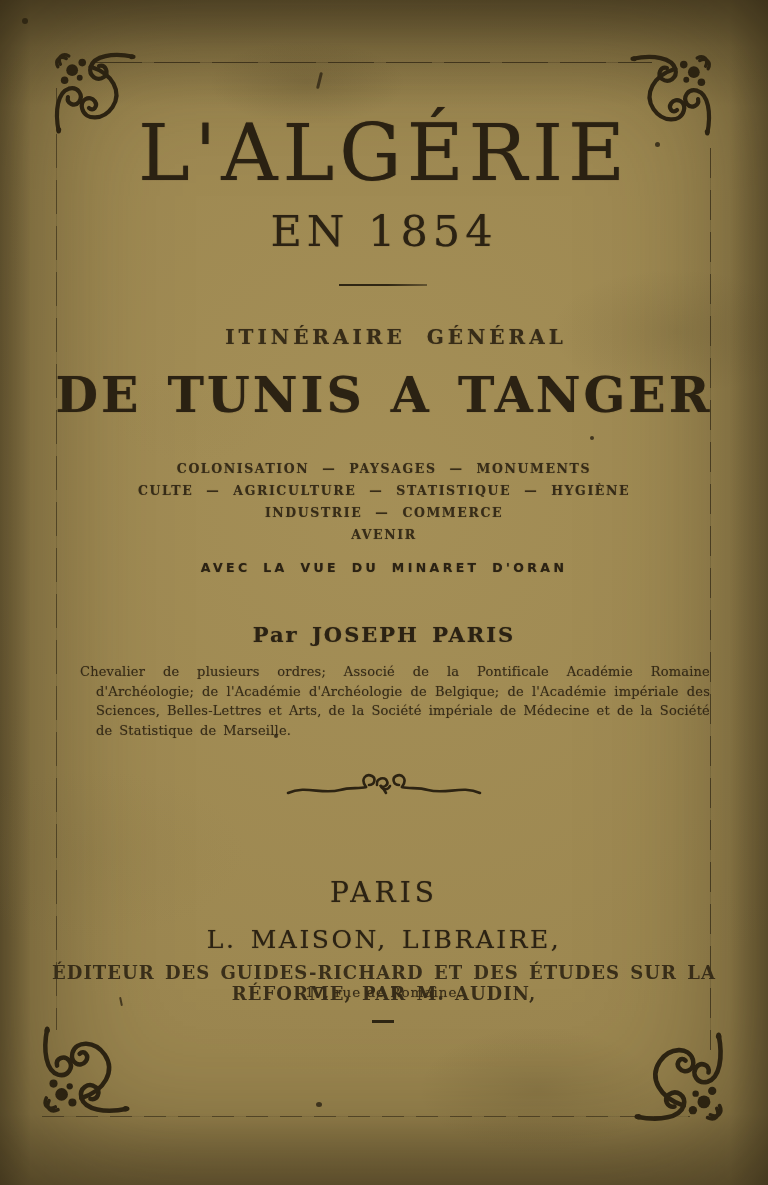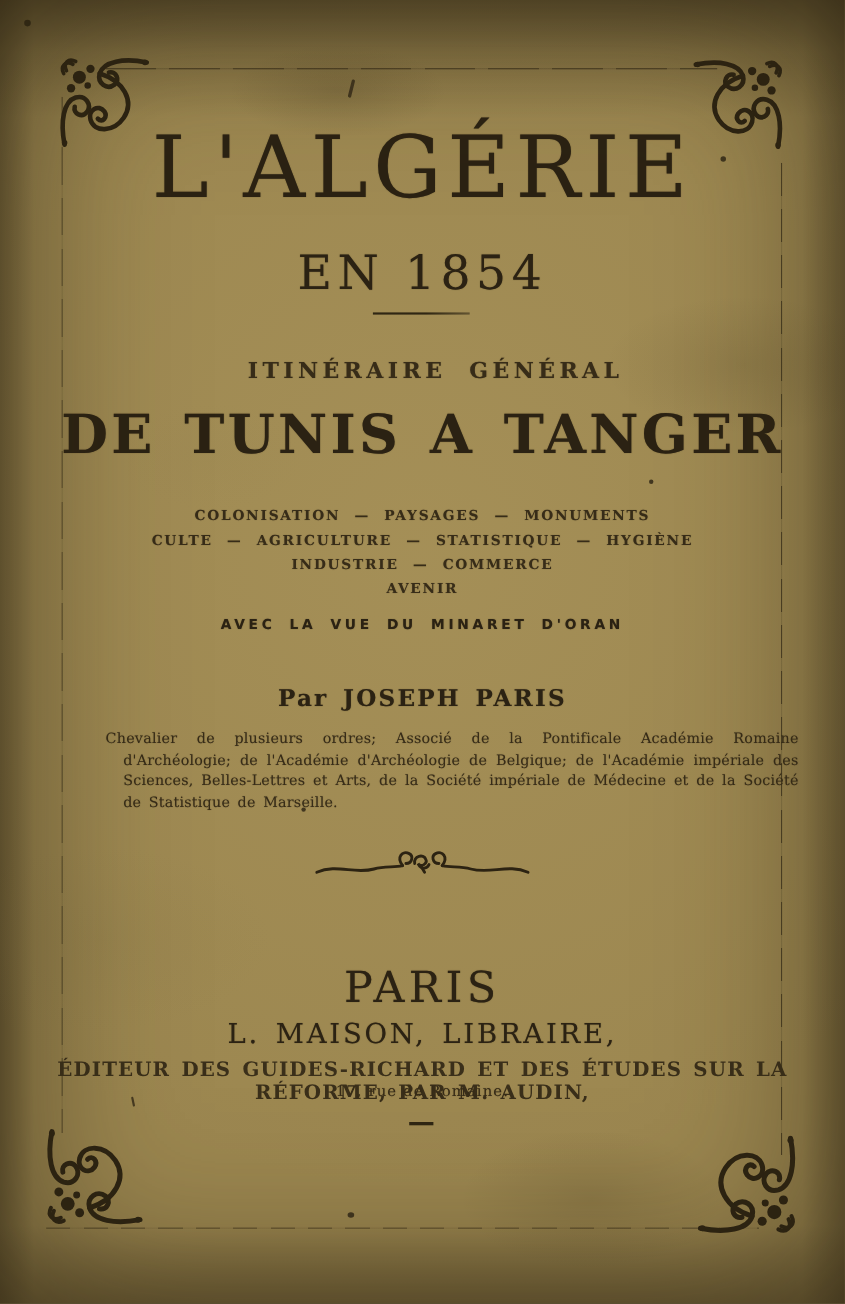--- a/index.html
+++ b/index.html
@@ -25,35 +25,35 @@
     radial-gradient(140px 60px at 40% 7%, rgba(66,54,28,0.20), transparent 70%),
     radial-gradient(180px 90px at 88% 28%, rgba(66,54,28,0.14), transparent 70%),
     radial-gradient(220px 120px at 12% 72%, rgba(140,122,72,0.20), transparent 70%),
     radial-gradient(170px 90px at 70% 92%, rgba(66,54,28,0.16), transparent 70%),
     radial-gradient(120px 70px at 25% 35%, rgba(150,132,80,0.15), transparent 70%);}
   .abs{position:absolute;left:0;right:0;text-align:center;}
   .ink{color:#2b2213;text-shadow:0 0 1px rgba(43,34,19,0.55);}
   .faded{color:#372c18;text-shadow:0 0 1px rgba(55,44,24,0.45);}
 
   .half-title{top:108px;font-size:78px;letter-spacing:5px;font-weight:normal;}
-  .half-year{top:224px;font-size:43px;letter-spacing:5px;}
+  .half-year{top:206px;font-size:43px;letter-spacing:5px;}
   .rule-1{position:absolute;left:339px;top:284px;width:88px;height:2px;
     background:linear-gradient(90deg,#2f2613 0%,#2f2613 55%,rgba(47,38,19,0.55) 100%);}
   .series{top:325px;font-size:20px;font-weight:bold;letter-spacing:4px;word-spacing:10px;padding-left:24px;}
   .main-title{top:366px;font-size:49px;font-weight:bold;letter-spacing:3px;word-spacing:6px;}
   .subjects{top:458px;font-size:12.5px;font-weight:bold;letter-spacing:1.6px;
     word-spacing:7px;line-height:22px;}
   .minaret{top:560px;font-family:"DejaVu Sans",sans-serif;font-size:12.5px;
     font-weight:bold;letter-spacing:3.4px;word-spacing:5px;}
   .byline{top:622px;font-size:21px;font-weight:bold;letter-spacing:2px;word-spacing:4px;}
-  .credentials{position:absolute;left:96px;width:614px;top:662px;
+  .credentials{position:absolute;left:80px;width:614px;top:662px;
     font-size:13px;line-height:19.5px;text-align:justify;
     padding-left:16px;text-indent:-16px;word-spacing:2.5px;letter-spacing:0.2px;}
   .squiggle-wrap{top:772px;}
-  .imprint-city{top:876px;font-size:39px;letter-spacing:4px;}
+  .imprint-city{top:876px;font-size:28px;letter-spacing:4px;}
   .imprint-pub{top:925px;font-size:25px;letter-spacing:2.5px;word-spacing:4px;}
   .imprint-detail{top:962px;font-size:18px;font-weight:bold;letter-spacing:1px;word-spacing:3px;color:#3a2f1a;}
   .imprint-addr{top:984px;font-size:13.5px;letter-spacing:1px;}
   .rule-2{position:absolute;left:372px;top:1020px;width:22px;height:3px;background:#2f2613;}
   .imprint-year{top:1036px;font-size:23px;font-weight:bold;letter-spacing:3.5px;}
 
   .frame-line{position:absolute;pointer-events:none;}
   .ft{left:96px;top:62px;width:556px;height:1px;
     background:repeating-linear-gradient(90deg,rgba(45,36,18,0.75) 0 46px,rgba(45,36,18,0.25) 46px 58px);}
   .fb{left:42px;top:1116px;width:648px;height:1px;

